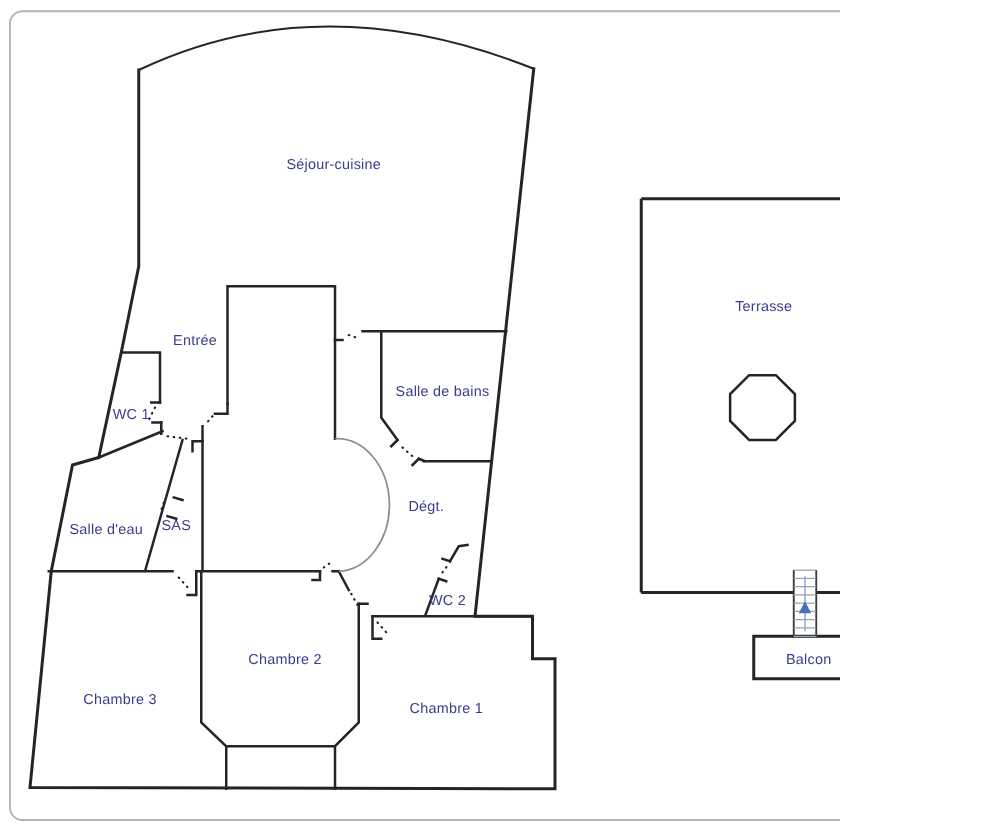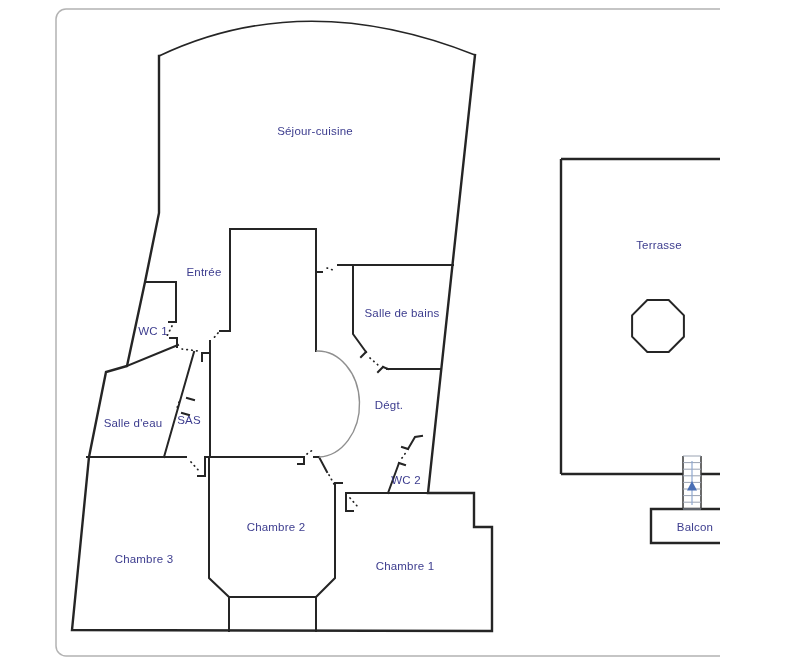--- a/index.html
+++ b/index.html
@@ -7,21 +7,20 @@
     padding: 0;
     background: #ffffff;
     font-family: "Liberation Sans", sans-serif;
   }
   .plan-wrap {
     position: relative;
     width: 672px;
     height: 668px;
     background: #ffffff;
     overflow: hidden;
-    padding-left: 48px;
   }
   svg { display: block; }
   text.room-label {
     font-family: "Liberation Sans", "DejaVu Sans", sans-serif;
     font-size: 11.5px;
     letter-spacing: 0.2px;
   }
 </style>
 </head>
 <body>

